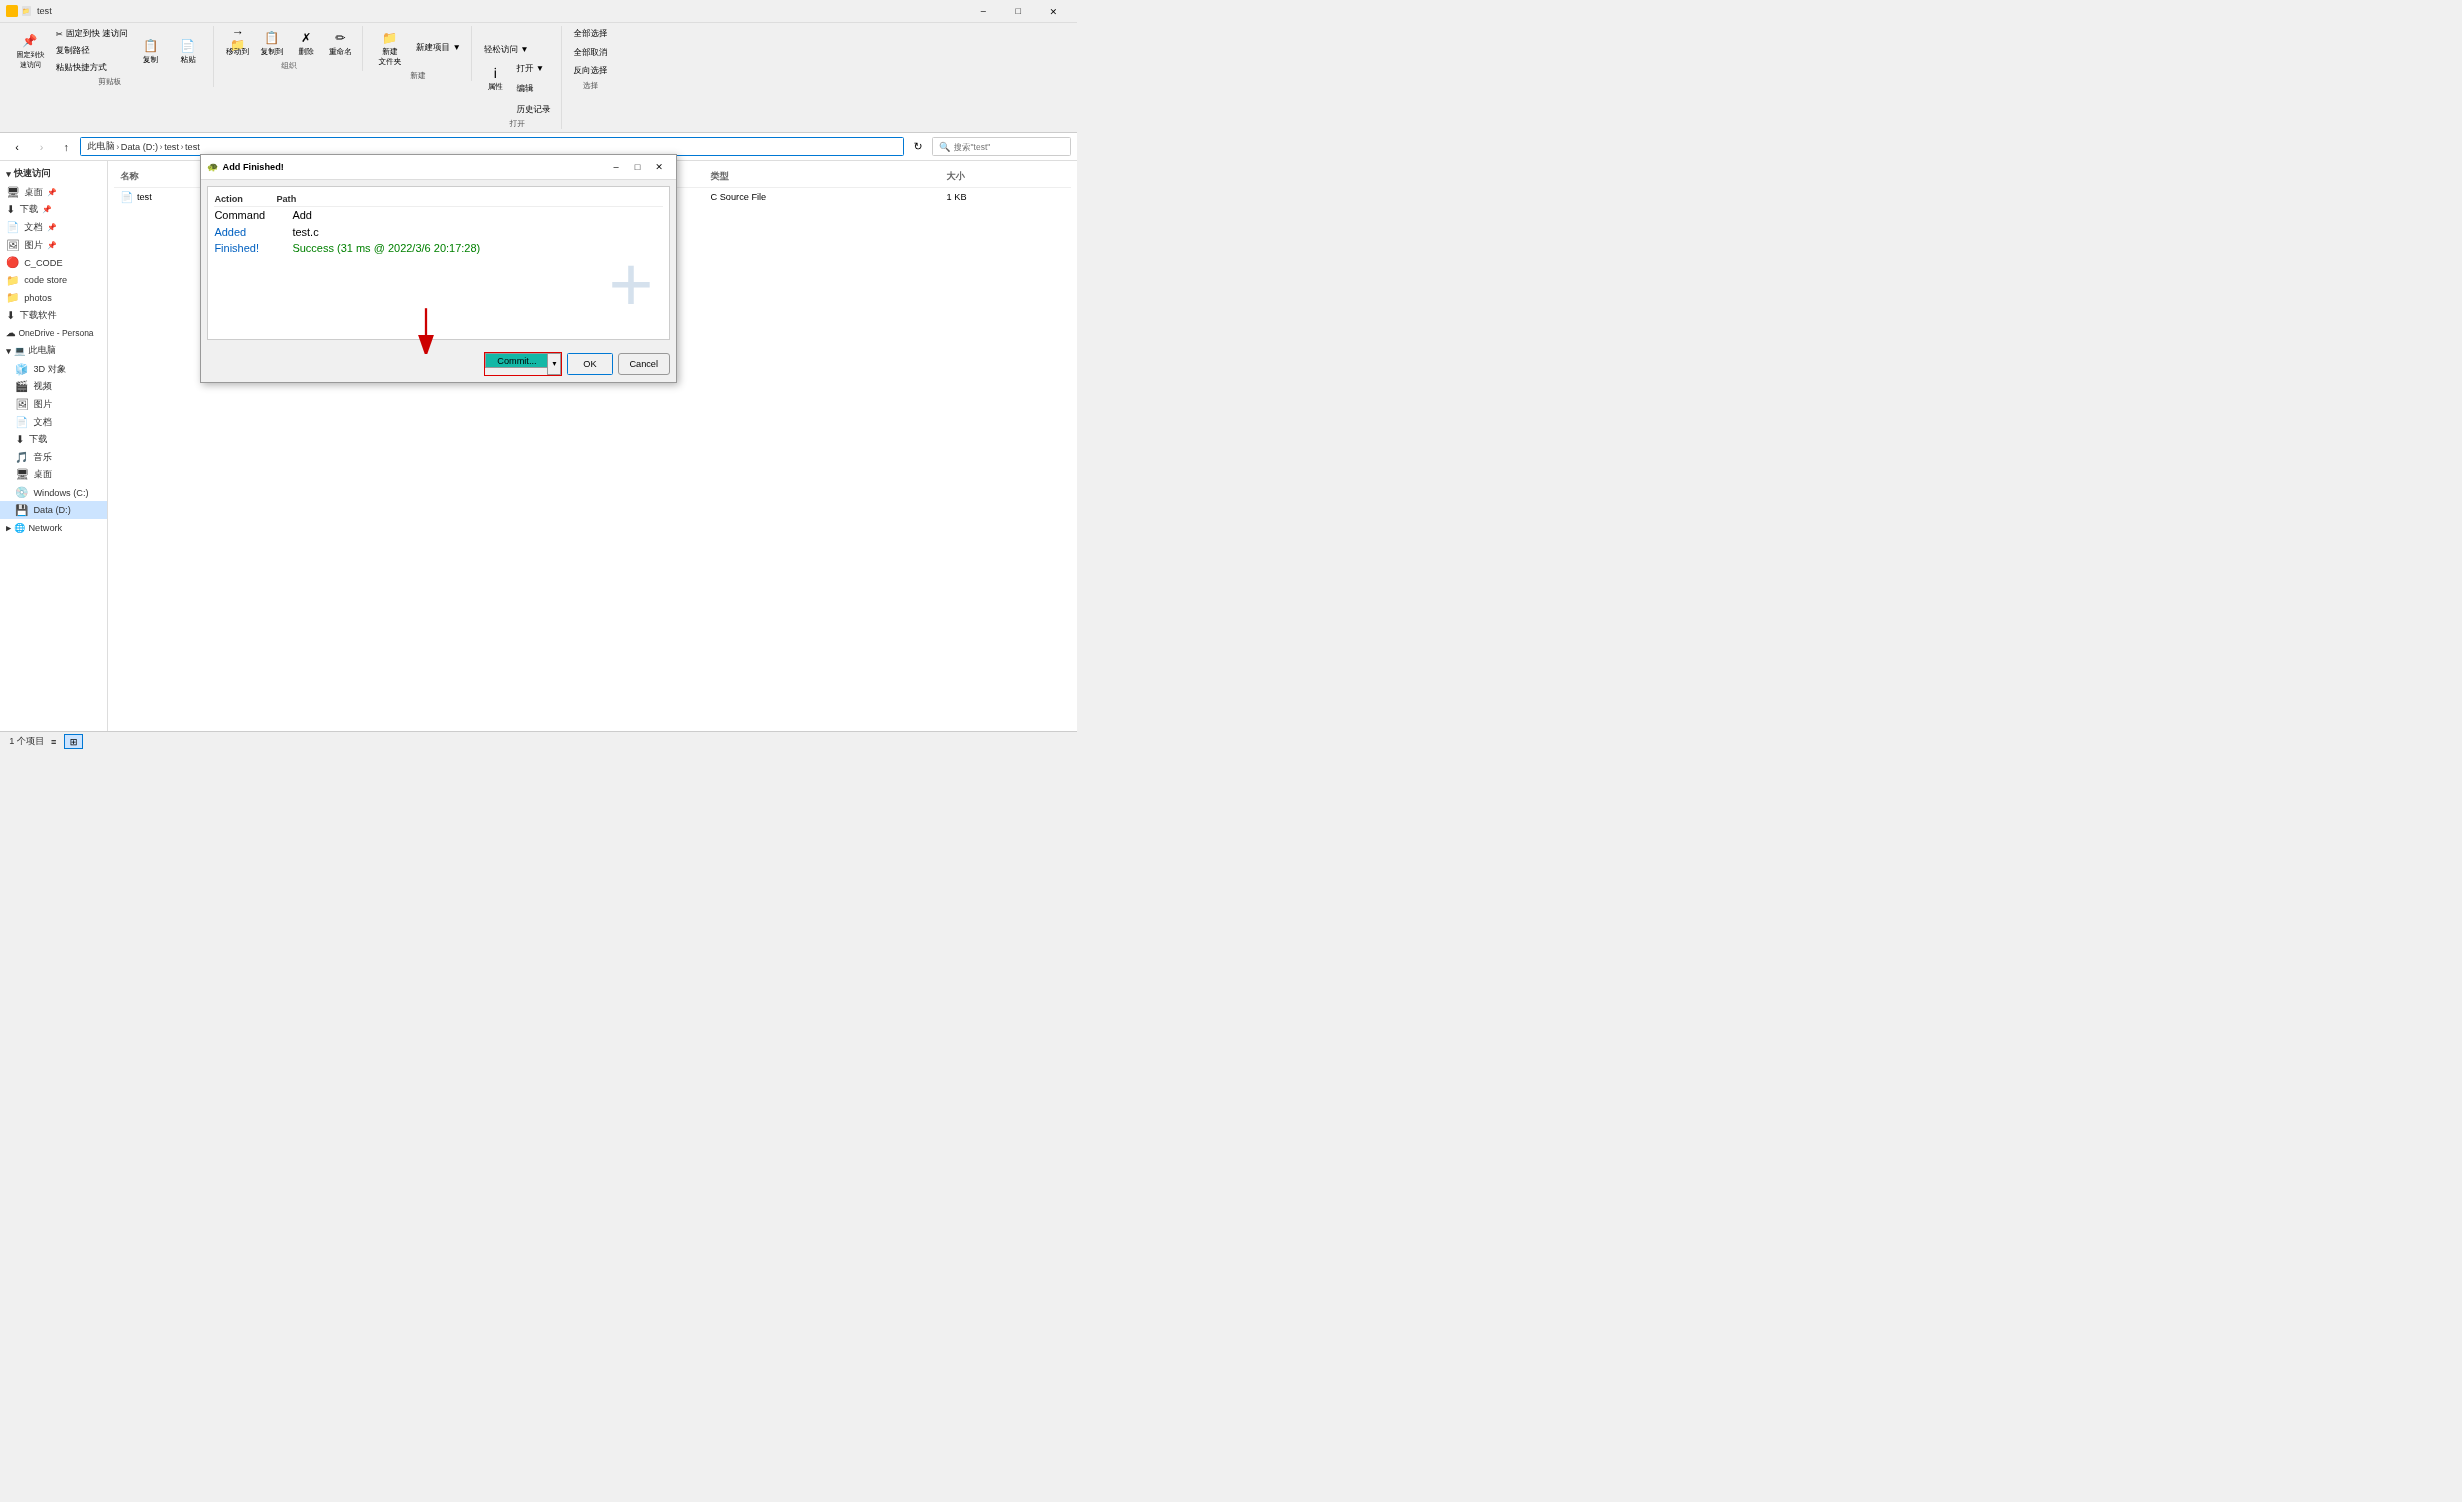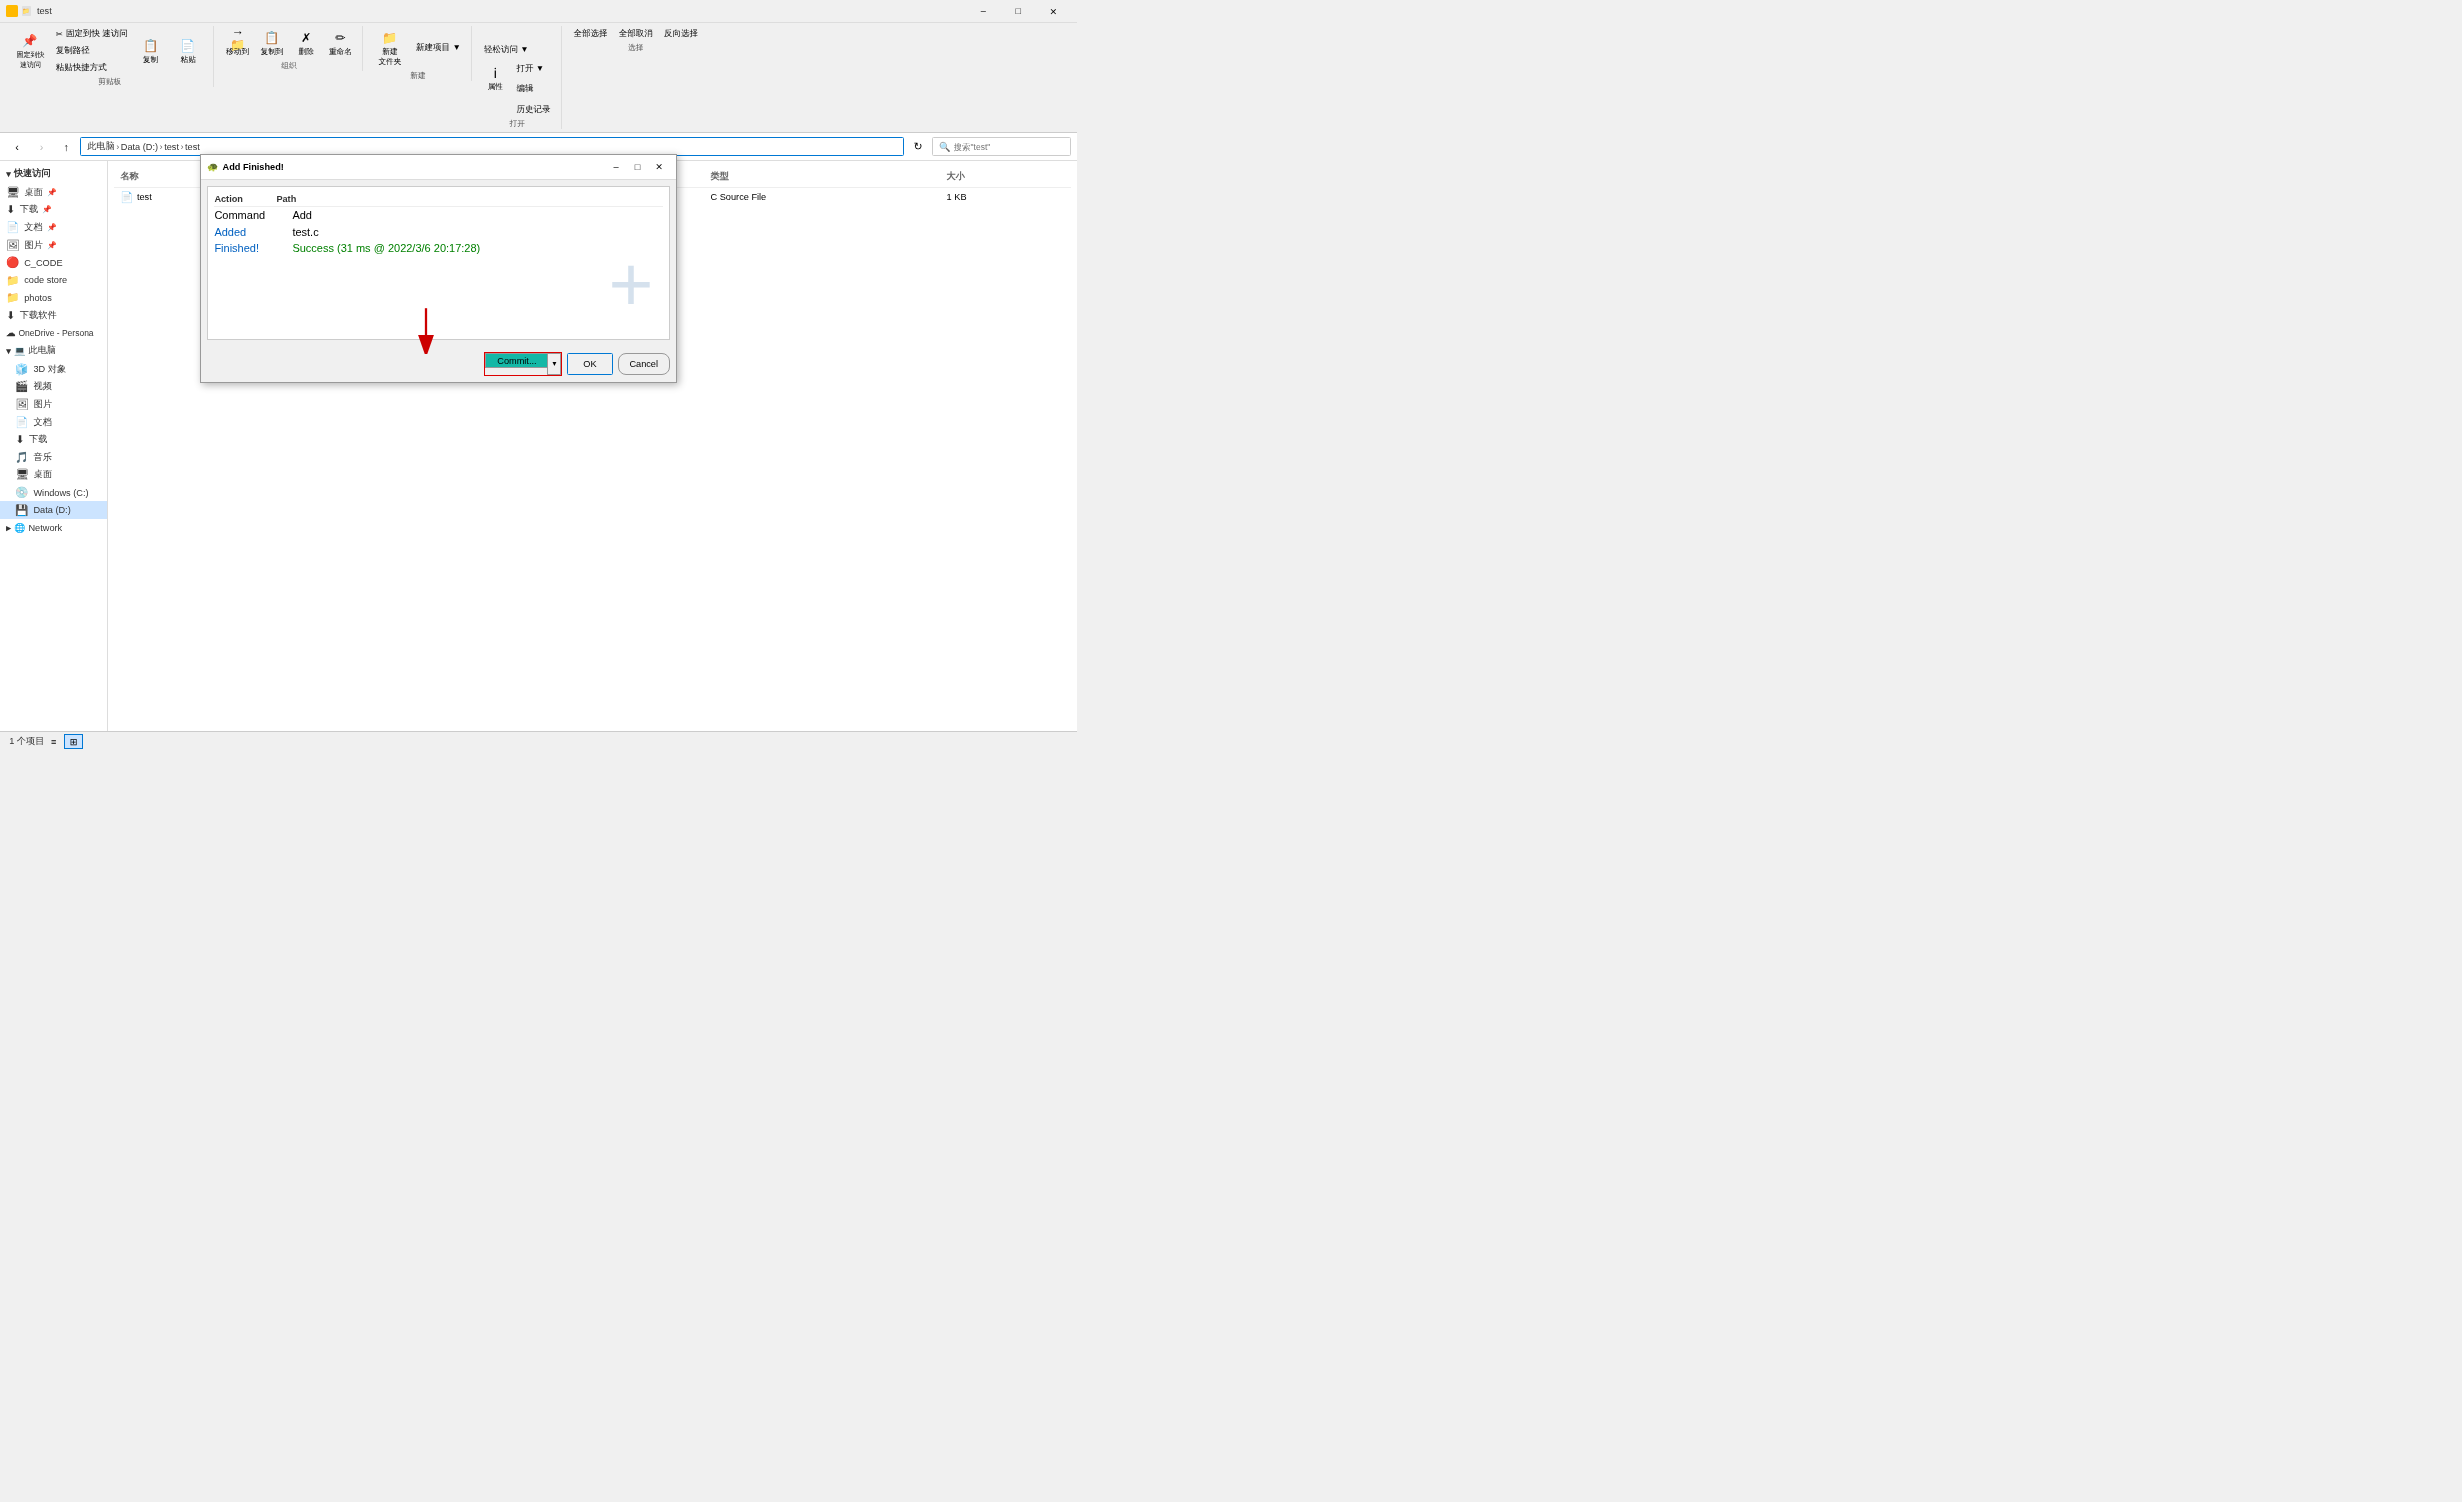--- a/index.html
+++ b/index.html
@@ -375,21 +375,21 @@
       padding: 0 15.4px;
       border-radius: 1.5px;
     }
     .cancel-btn {
       height: 21.5px;
       border: 0.8px solid #999;
       background: #f0f0f0;
       cursor: pointer;
       font-size: 9.2px;
       padding: 0 10.8px;
-      border-radius: 8px;
+      border-radius: 3px;
     }
 
     
     .view-btns {
       display: flex;
       gap: 1.5px;
     }
     .view-btn {
       width: 18.5px; height: 15.4px;
       border: 0.8px solid transparent;
@@ -505,21 +505,21 @@
             <button class="ribbon-small-btn">
               <span>历史记录</span>
             </button>
           </div>
         </div>
       </div>
       <div class="ribbon-group-label">打开</div>
     </div>
 
     <div class="ribbon-group">
-      <div class="ribbon-group-buttons" style="flex-direction:row;align-items:flex-end;">
+      <div class="ribbon-group-buttons" style="flex-direction:column;align-items:flex-end;">
         <button class="ribbon-small-btn">
           <span>全部选择</span>
         </button>
         <button class="ribbon-small-btn">
           <span>全部取消</span>
         </button>
         <button class="ribbon-small-btn">
           <span>反向选择</span>
         </button>
       </div>

